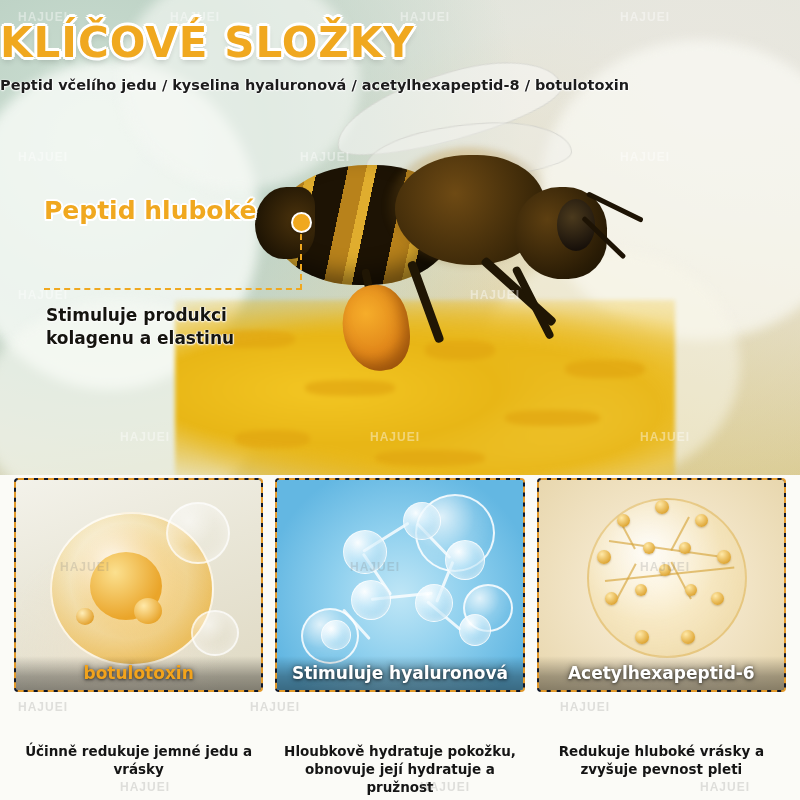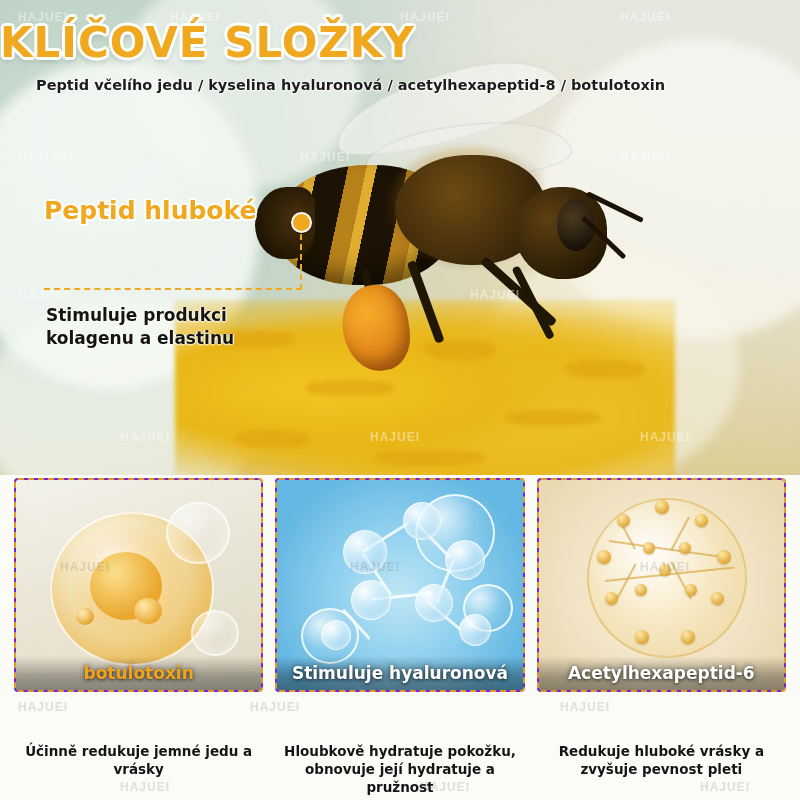--- a/index.html
+++ b/index.html
@@ -97,21 +97,20 @@
     color:#f0a81f;
     text-shadow:
       -2px -2px 0 #fff, 2px -2px 0 #fff, -2px 2px 0 #fff, 2px 2px 0 #fff,
       -3px 0 0 #fff, 3px 0 0 #fff, 0 -3px 0 #fff, 0 3px 0 #fff,
       0 4px 6px rgba(0,0,0,.18);
     font-family:"DejaVu Sans",sans-serif;
   }
   .subtitle{
     margin:10px 0 0 0;font-size:14.5px;font-weight:bold;color:#1c1c1c;
     text-shadow:0 1px 2px rgba(255,255,255,.85), -1px 0 1px #fff, 1px 0 1px #fff;
-    padding-left:36px;
   }
 
   
   .callout{position:absolute;left:44px;top:196px;width:300px;}
   .callout-title{
     font-size:25px;font-weight:bold;line-height:1.18;color:#f0a81f;
     text-shadow:-1.5px -1.5px 0 #fff,1.5px -1.5px 0 #fff,-1.5px 1.5px 0 #fff,1.5px 1.5px 0 #fff,
       -2px 0 0 #fff,2px 0 0 #fff,0 -2px 0 #fff,0 2px 0 #fff;
   }
   .callout-rule{
@@ -129,21 +128,21 @@
   .callout-text{
     position:absolute;left:2px;top:108px;width:270px;
     font-size:17px;font-weight:bold;line-height:1.35;color:#15140f;
     text-shadow:0 1px 2px rgba(255,255,255,.9),-1px 0 1px #fff,1px 0 1px #fff;
   }
 
   
   .cards{position:absolute;left:0;top:478px;width:800px;height:238px;display:flex;gap:12px;padding:0 14px;box-sizing:border-box;}
   .card{
     position:relative;width:calc((100% - 24px)/3);height:210px;
-    border:2px dashed #e2992a;border-radius:4px;overflow:hidden;background:#6d28d9;
+    border:2px dashed #e2992a;border-radius:4px;overflow:hidden;background:#0f172a;
   }
   .card-img{position:absolute;inset:0;}
   
   .img1{
     background:
       radial-gradient(circle at 50% 52%, rgba(255,255,255,.85) 0%, rgba(255,255,255,.25) 28%, rgba(255,255,255,0) 46%),
       radial-gradient(circle at 46% 48%, #f0b33a 0%, #e4a028 18%, rgba(228,160,40,0) 34%),
       radial-gradient(circle at 40% 80%, #ece3cf 0%, rgba(236,227,207,0) 50%),
       linear-gradient(160deg,#f3f2ea 0%,#e9e6d7 45%,#dfd9c3 100%);
   }

